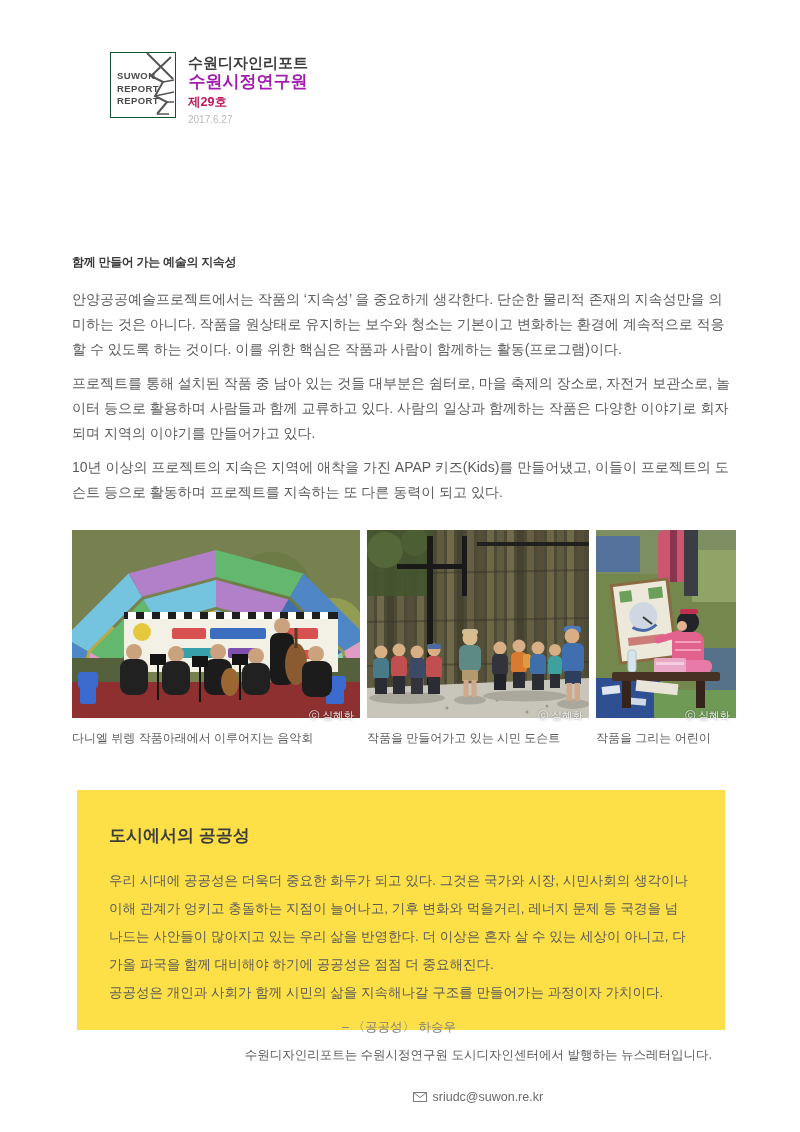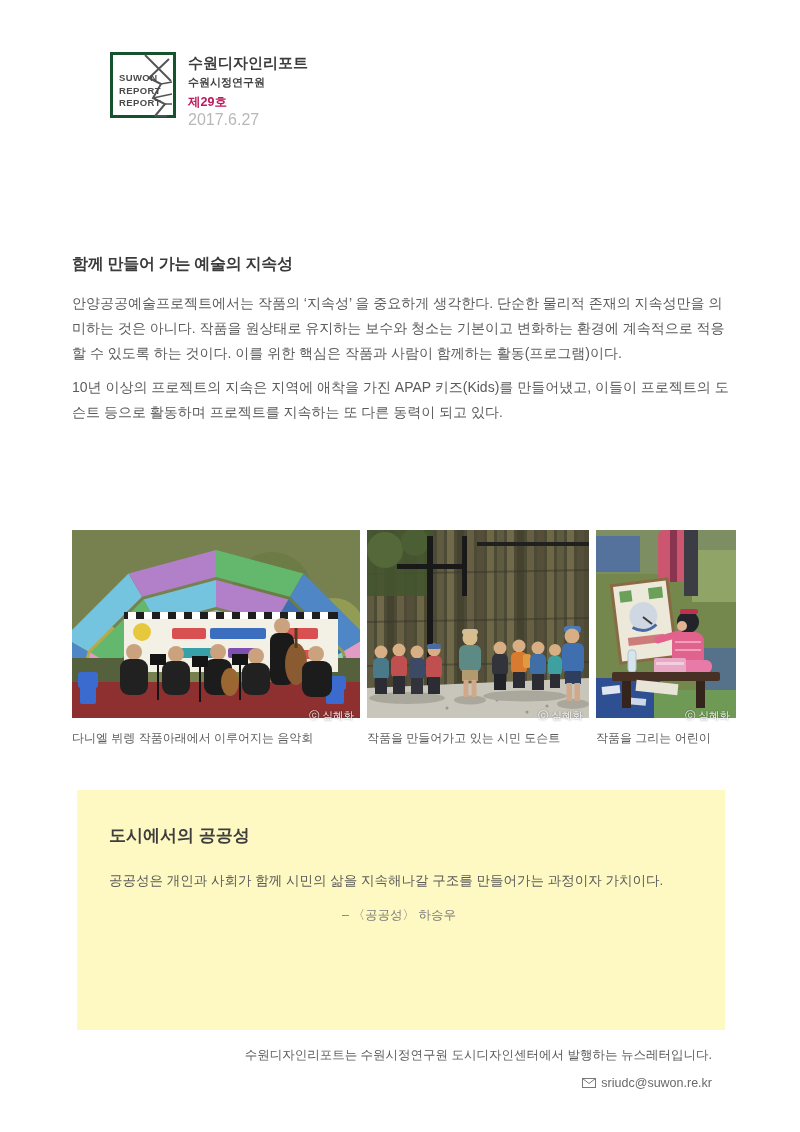--- a/index.html
+++ b/index.html
@@ -1,51 +1,51 @@
 <!DOCTYPE html>
 <html><head>
 <meta charset="utf-8">
 <style>
   * { margin:0; padding:0; box-sizing:border-box; }
   body { background:#fff; font-family:"Liberation Sans", sans-serif; }
   .page { position:relative; width:800px; height:1132px; background:#ffffff; overflow:hidden; }
 
   
   .header { position:absolute; left:110px; top:52px; display:flex; gap:12px; }
-  .logo-box { position:relative; width:66px; height:66px; border:3px solid #14532d; background:#fff; }
+  .logo-box { position:relative; width:66px; height:66px; border:1px solid #14532d; background:#fff; }
   .logo-text { position:absolute; left:6px; top:17px; font-size:9.5px; font-weight:bold; color:#4a4a4a; line-height:12.5px; letter-spacing:.4px; }
   .logo-shape { position:absolute; right:-2px; top:-2px; }
   .header-meta { padding-top:1px; }
   .report-title { font-size:15px; font-weight:bold; color:#3c3c3c; line-height:20px; }
-  .report-org   { font-size:11px; font-weight:bold; color:#404040; line-height:18px; }
+  .report-org   { font-size:17px; font-weight:bold; color:#a21caf; line-height:18px;text-align:center; }
   .report-issue { font-size:12.5px; font-weight:bold; color:#be185d; line-height:18px; margin-top:2px;}
-  .report-date  { font-size:16px; color:#b8b8b8; line-height:17px; }
+  .report-date  { font-size:10px; color:#b8b8b8; line-height:17px; }
 
   
   .article { position:absolute; left:72px; top:254px; width:664px; }
-  .article h1 { font-size:16px; font-weight:bold; color:#3a3a3a; letter-spacing:-.3px; margin-bottom:16px; }
+  .article h1 { font-size:12px; font-weight:bold; color:#3a3a3a; letter-spacing:-.3px; margin-bottom:16px; }
   .article p { font-size:14px; color:#5b5b5b; line-height:25px; margin-bottom:9px; }
 
   
   .photos { position:absolute; left:72px; top:530px; width:670px; display:flex; }
   .photo { position:relative; }
   .photo + .photo { margin-left:7px; }
   .photo svg { display:block; }
   .credit { position:absolute; right:6px; bottom:24px; font-size:10.5px; color:#ffffff; opacity:.9; text-shadow:0 0 2px rgba(0,0,0,.6); }
   .caption { margin-top:12px; font-size:12px; color:#5c5c5c; }
 
   
-  .quote-box { position:absolute; left:77px; top:790px; width:648px; height:240px; background:#fef9c3; padding:34px 36px 0 32px; }
+  .quote-box { position:absolute; left:77px; top:790px; width:648px; height:240px; background:#fde047; padding:34px 36px 0 32px; }
   .quote-title { font-size:17px; font-weight:bold; color:#3d3d3d; margin-bottom:20px; }
   .quote-text { font-size:13.5px; color:#5a5a5a; line-height:28px; }
   .quote-attrib { margin-top:12px; text-align:center; font-size:12.5px; color:#7c7c7c; }
 
   
-  .footer { position:absolute; right:88px; top:1044px; text-align:right; font-size:12.5px; color:#5a5a5a; line-height:22px; }
-  .footer .email-row { margin-top:6px; color:#6a6a6a; }
+  .footer { position:absolute; right:88px; top:1044px; text-align:center; font-size:12.5px; color:#5a5a5a; line-height:22px; }
+  .footer .email-row { margin-top:20px; color:#6a6a6a; }
   .mail-icon { display:inline-block; vertical-align:-1px; margin-right:5px; }
 </style>
 </head>
 <body>
 
 <div class="page">
 
   <div class="header">
     <div class="logo-box">
       <svg class="logo-shape" width="66" height="66" viewBox="0 0 66 66">
@@ -63,20 +63,21 @@
       <div class="report-title">수원디자인리포트</div>
       <div class="report-org">수원시정연구원</div>
       <div class="report-issue">제29호</div>
       <div class="report-date">2017.6.27</div>
     </div>
   </div>
 
   <div class="article">
     <h1>함께 만들어 가는 예술의 지속성</h1>
     <p>안양공공예술프로젝트에서는 작품의 ‘지속성’ 을 중요하게 생각한다. 단순한 물리적 존재의 지속성만을 의미하는 것은 아니다. 작품을 원상태로 유지하는 보수와 청소는 기본이고 변화하는 환경에 계속적으로 적응할 수 있도록 하는 것이다. 이를 위한 핵심은 작품과 사람이 함께하는 활동(프로그램)이다.</p>
+    <p>프로젝트를 통해 설치된 작품 중 남아 있는 것들 대부분은 쉼터로, 마을 축제의 장소로, 자전거 보관소로, 놀이터 등으로 활용하며 사람들과 함께 교류하고 있다. 사람의 일상과 함께하는 작품은 다양한 이야기로 회자되며 지역의 이야기를 만들어가고 있다.</p>
     <p>10년 이상의 프로젝트의 지속은 지역에 애착을 가진 APAP 키즈(Kids)를 만들어냈고, 이들이 프로젝트의 도슨트 등으로 활동하며 프로젝트를 지속하는 또 다른 동력이 되고 있다.</p>
   </div>
 
   <div class="photos">
 
     <div class="photo" style="width:288px">
       <svg width="288" height="188" viewBox="0 0 288 188">
         <rect width="288" height="188" fill="#77804f"></rect>
         <circle cx="26" cy="118" r="26" fill="#c9b244" opacity=".8"></circle>
         <circle cx="262" cy="98" r="30" fill="#9aa254" opacity=".8"></circle>
@@ -309,20 +310,21 @@
         <rect x="100" y="151" width="9" height="27" fill="#35241b"></rect>
         <rect x="40" y="152" width="42" height="11" fill="#e8e4d8" transform="rotate(6 61 157)"></rect>
       </svg>
       <div class="credit">ⓒ 심혜화</div>
       <div class="caption">작품을 그리는 어린이</div>
     </div>
   </div>
 
   <div class="quote-box">
     <div class="quote-title">도시에서의 공공성</div>
+    <div class="quote-text">우리 시대에 공공성은 더욱더 중요한 화두가 되고 있다. 그것은 국가와 시장, 시민사회의 생각이나 이해 관계가 엉키고 충돌하는 지점이 늘어나고, 기후 변화와 먹을거리, 레너지 문제 등 국경을 넘나드는 사안들이 많아지고 있는 우리 삶을 반영한다. 더 이상은 혼자 살 수 있는 세상이 아니고, 다가올 파국을 함께 대비해야 하기에 공공성은 점점 더 중요해진다.</div>
     <div class="quote-text">공공성은 개인과 사회가 함께 시민의 삶을 지속해나갈 구조를 만들어가는 과정이자 가치이다.</div>
     <div class="quote-attrib">– 〈공공성〉 하승우</div>
   </div>
 
   <div class="footer">
     <div>수원디자인리포트는 수원시정연구원 도시디자인센터에서 발행하는 뉴스레터입니다.</div>
     <div class="email-row">
       <svg class="mail-icon" width="14" height="10" viewBox="0 0 14 10">
         <rect x="0.5" y="0.5" width="13" height="9" fill="none" stroke="#7a7a7a" stroke-width="1"></rect>
         <path d="M0.5,0.5 L7,5.5 L13.5,0.5" fill="none" stroke="#7a7a7a" stroke-width="1"></path>

